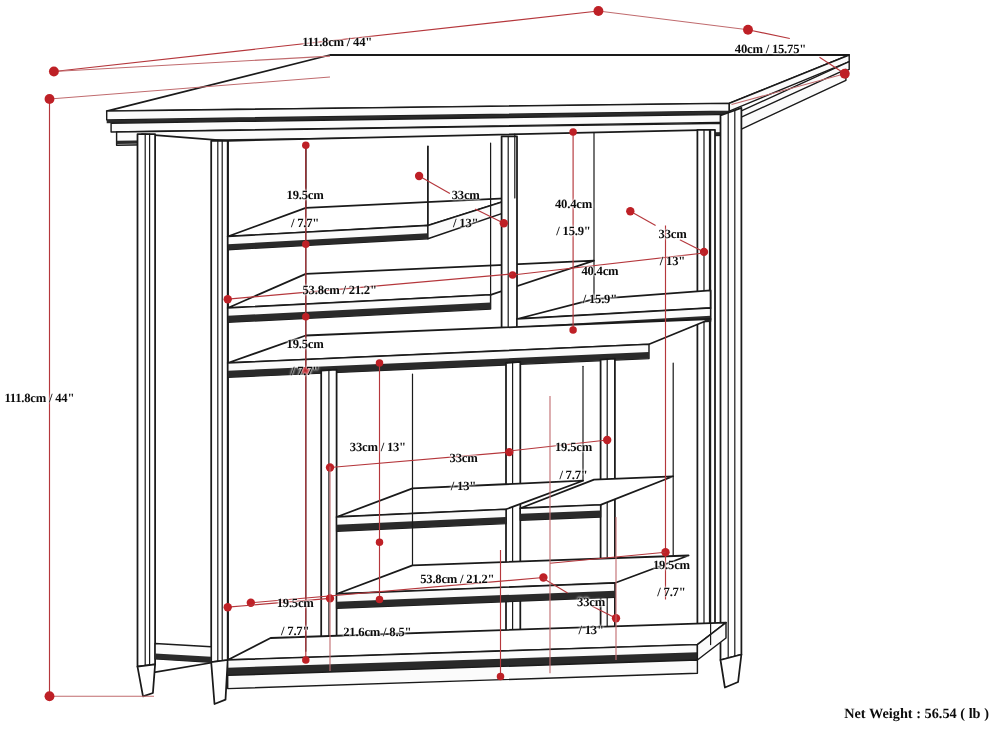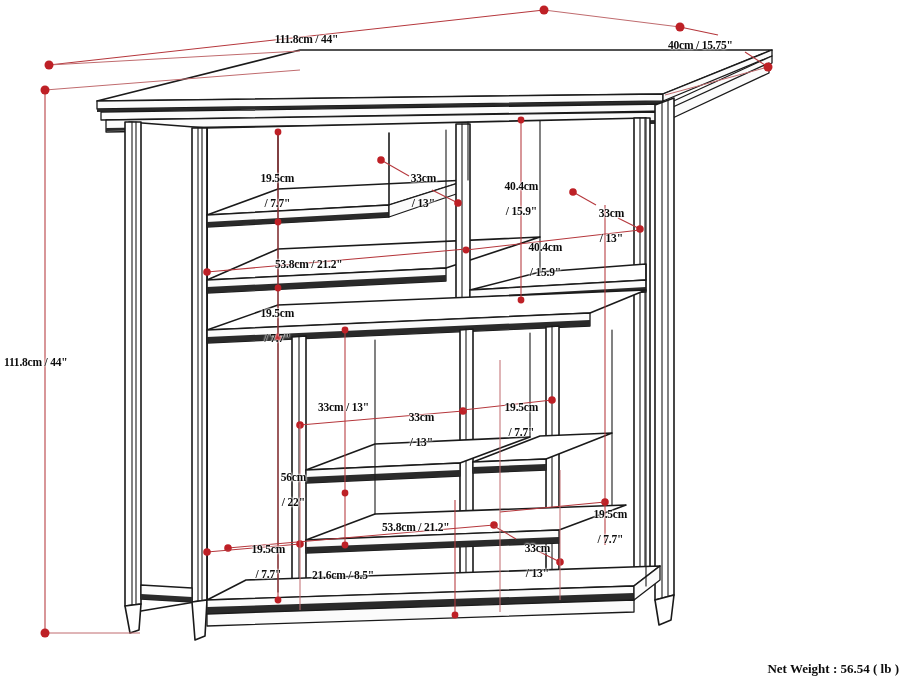--- a/index.html
+++ b/index.html
@@ -26,21 +26,21 @@
     font-size:11.5px;
     line-height:12.5px;
     color:#0d0d0d;
     white-space:pre;
     letter-spacing:-0.2px;
     text-shadow:0 0 2px #fff,0 0 2px #fff,0 0 3px #fff;
   }
   .dim-label.center{text-align:center;}
   .dim-label.left{text-align:left;}
   #net-weight{
-    position:absolute;right:12px;bottom:0;
+    position:absolute;right:12px;bottom:20px;
     font-family:"Liberation Serif","DejaVu Serif",serif;
     font-weight:bold;font-size:13px;color:#0d0d0d;white-space:pre;
   }
 </style>
 </head>
 <body>
 
 <div id="diagram-root">
 
   <svg id="drawing" viewBox="0 0 911 677">
@@ -279,24 +279,20 @@
   <div class="dim-label center" style="left:388px; top:398px; width:56px;">
     <span>33cm</span><br>
     <span>/ 13"</span>
   </div>
 
   <div class="dim-label center" style="left:481px; top:388px; width:70px;">
     <span>19.5cm</span><br>
     <span>/ 7.7"</span>
   </div>
 
-  <div class="dim-label center" style="left:258px; top:458px; width:60px;">
-    <span>56cm</span><br>
-    <span>/ 22"</span>
-  </div>
 
   <div class="dim-label center" style="left:570px; top:495px; width:70px;">
     <span>19.5cm</span><br>
     <span>/ 7.7"</span>
   </div>
 
   <div class="dim-label center" style="left:228px; top:530px; width:70px;">
     <span>19.5cm</span><br>
     <span>/ 7.7"</span>
   </div>

